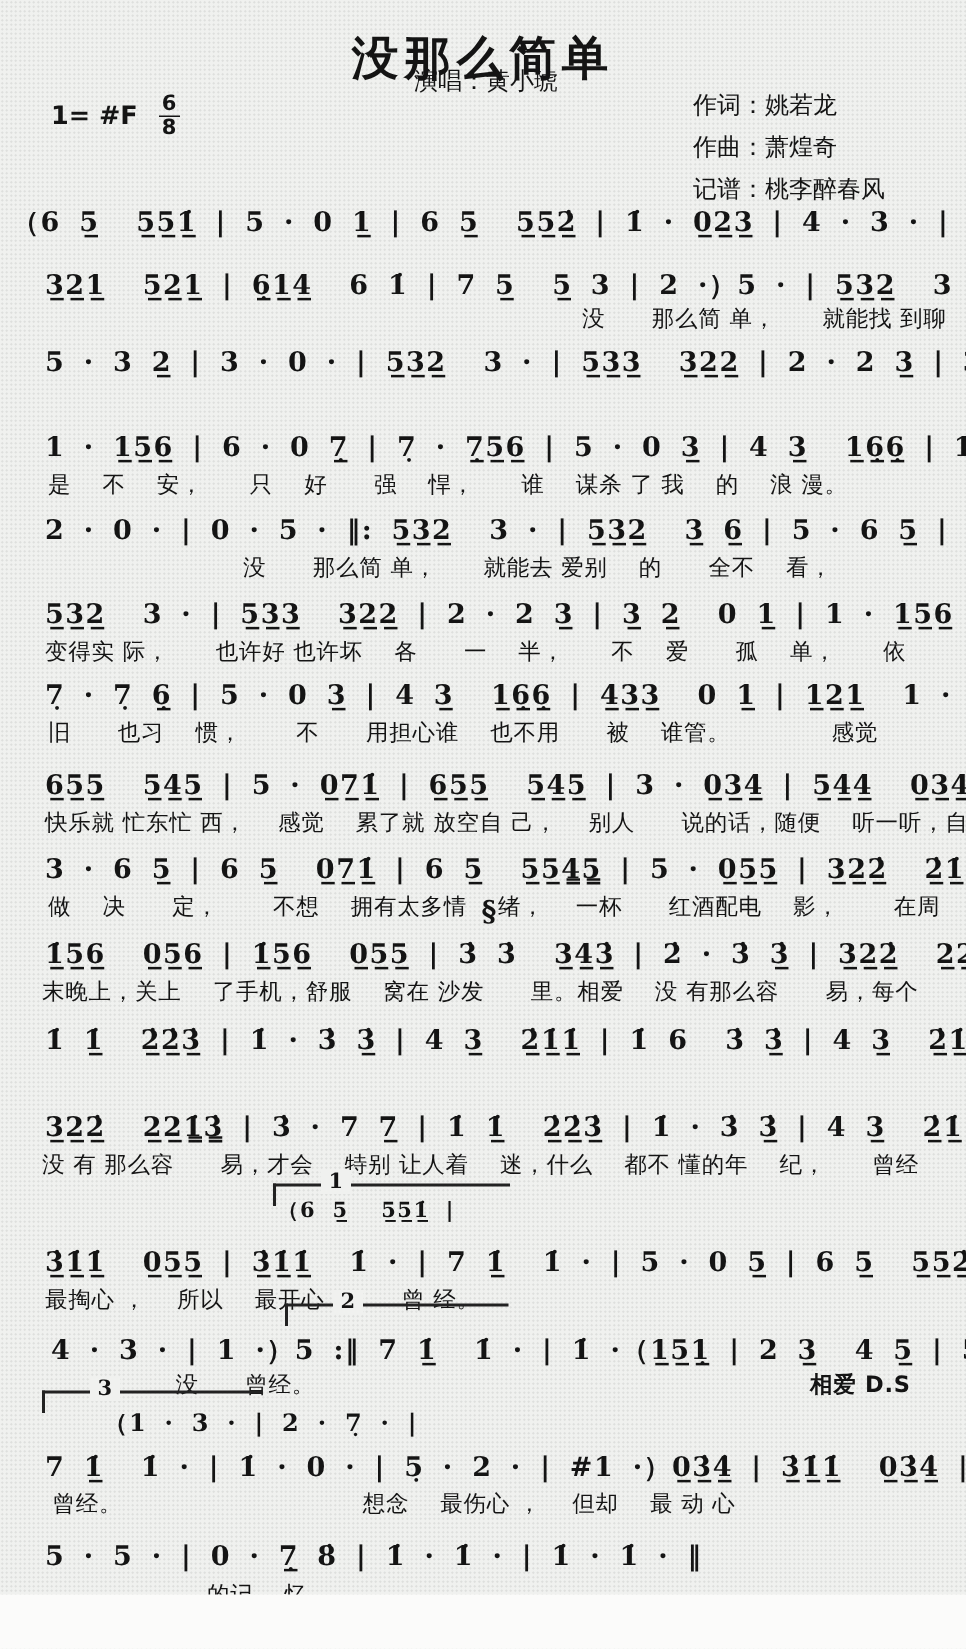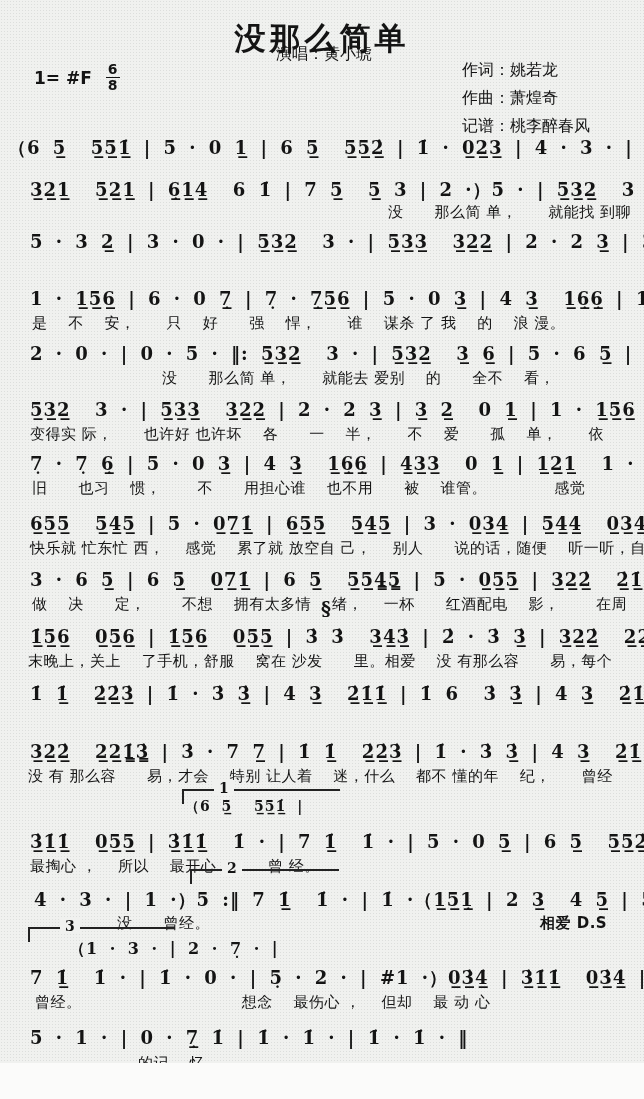--- a/index.html
+++ b/index.html
@@ -107,17 +107,17 @@
 
   <div class="ending" style="left:28px;top:927px;width:145px;">
     <span class="num">3</span>
   </div>
 
   <div class="notes" style="left:30px;top:939px;font-size:16px;margin-left:39px;">（1 · 3 · | 2 · 7̣ · |</div>
 
   <div class="notes" style="top:966px;">7 1̲̇  1̇ · | 1̇ · 0 · | 5̣ · 2 · | #1 ·）0̲3̲̇4̲̇ | 3̲̇1̲̇1̲̇  0̲3̲̇4̲̇ | 5̇ 1̇  1̲̇ 7̳6̳ |</div>
   <div class="lyr" style="left:35px;top:993px;">曾经。　　　　　　　　　　 想念　 最伤心 ，　 但却　 最 动 心</div>
 
-  <div class="notes" style="top:1027px;">5 · 1 · | 0 · 7̣̲ 1̇ | 1̇ · 1̇ · | 1̇ · 1̇ · ‖</div>
+  <div class="notes" style="top:1027px;">5 · 5 · | 0 · 7̣̲ 8̇ | 1̇ · 1̇ · | 1̇ · 1̇ · ‖</div>
   <div class="lyr" style="left:138px;top:1054px;">的记　 忆。</div>
 
   <div class="strip"></div>
 </div>
 
 </body></html>

